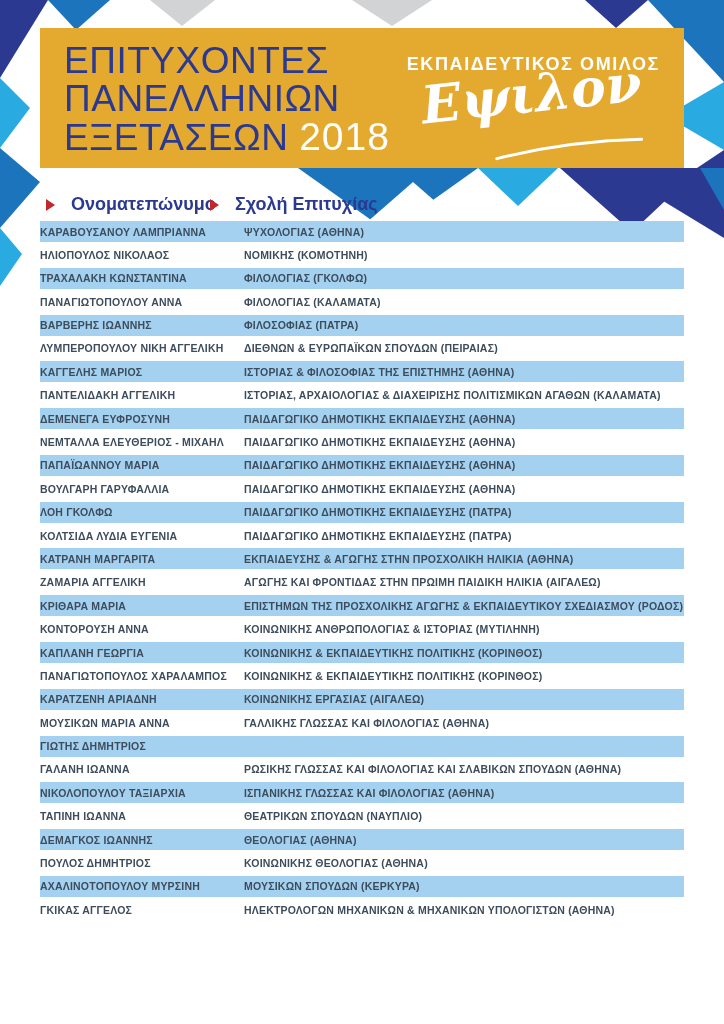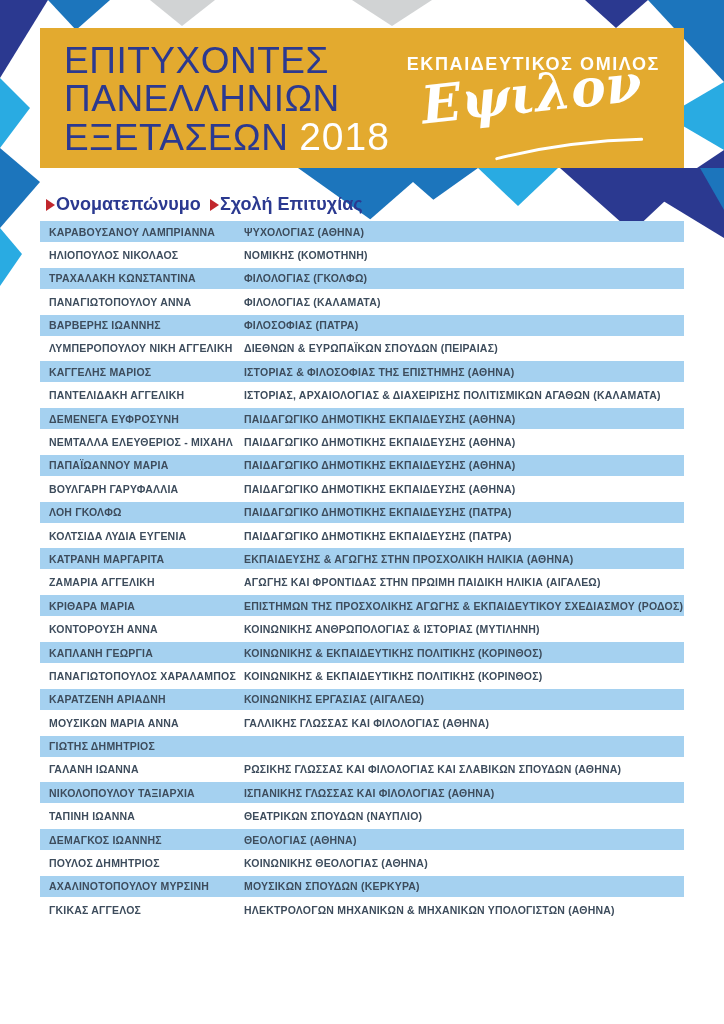--- a/index.html
+++ b/index.html
@@ -16,32 +16,32 @@
   .banner{position:absolute;left:40px;top:28px;width:644px;height:140px;background:var(--banner);}
   .banner-title{position:absolute;left:24px;top:14px;color:var(--navy);
     font-weight:normal;font-size:37px;line-height:38px;letter-spacing:0.5px;}
   .banner-title .year{color:#fff;font-size:39px;letter-spacing:1px;}
   .banner-org{position:absolute;right:24px;top:26px;color:#fff;font-weight:bold;
     font-size:18px;letter-spacing:1.6px;}
   .banner-logo{position:absolute;right:42px;top:40px;color:#fff;
     font-family:"DejaVu Serif",serif;font-style:italic;font-weight:bold;
     font-size:52px;transform:rotate(-6deg);line-height:1;}
   .logo-swash{position:absolute;right:40px;top:112px;transform:rotate(-6deg);}
-  .col-header{position:absolute;top:194px;display:flex;align-items:center;gap:1px;
+  .col-header{position:absolute;top:194px;display:flex;align-items:center;gap:16px;
     color:var(--navy);font-weight:bold;font-size:18px;}
   .col-header.first{left:46px;}
   .col-header.second{left:210px;}
   .tri-right{width:0;height:0;border-left:9px solid var(--red);
     border-top:6px solid transparent;border-bottom:6px solid transparent;}
   .table{position:absolute;left:40px;top:221px;width:644px;}
   .row{height:21px;margin-bottom:2.4px;display:flex;align-items:center;
     font-size:10.5px;font-weight:bold;letter-spacing:0.2px;color:var(--rowtext);
     white-space:nowrap;}
   .row:nth-child(odd){background:var(--rowblue);}
-  .cell.name{width:204px;padding-left:9px;flex-shrink:0;}
+  .cell.name{width:204px;flex-shrink:0;}
   .cell.school{flex:1;}
 </style>
 </head>
 <body>
 
 <div class="page">
 
   <svg class="decor" viewBox="0 0 724 1024" xmlns="http://www.w3.org/2000/svg">
 
     <polygon points="0,0 48,0 0,78" fill="#2B3990"></polygon>

